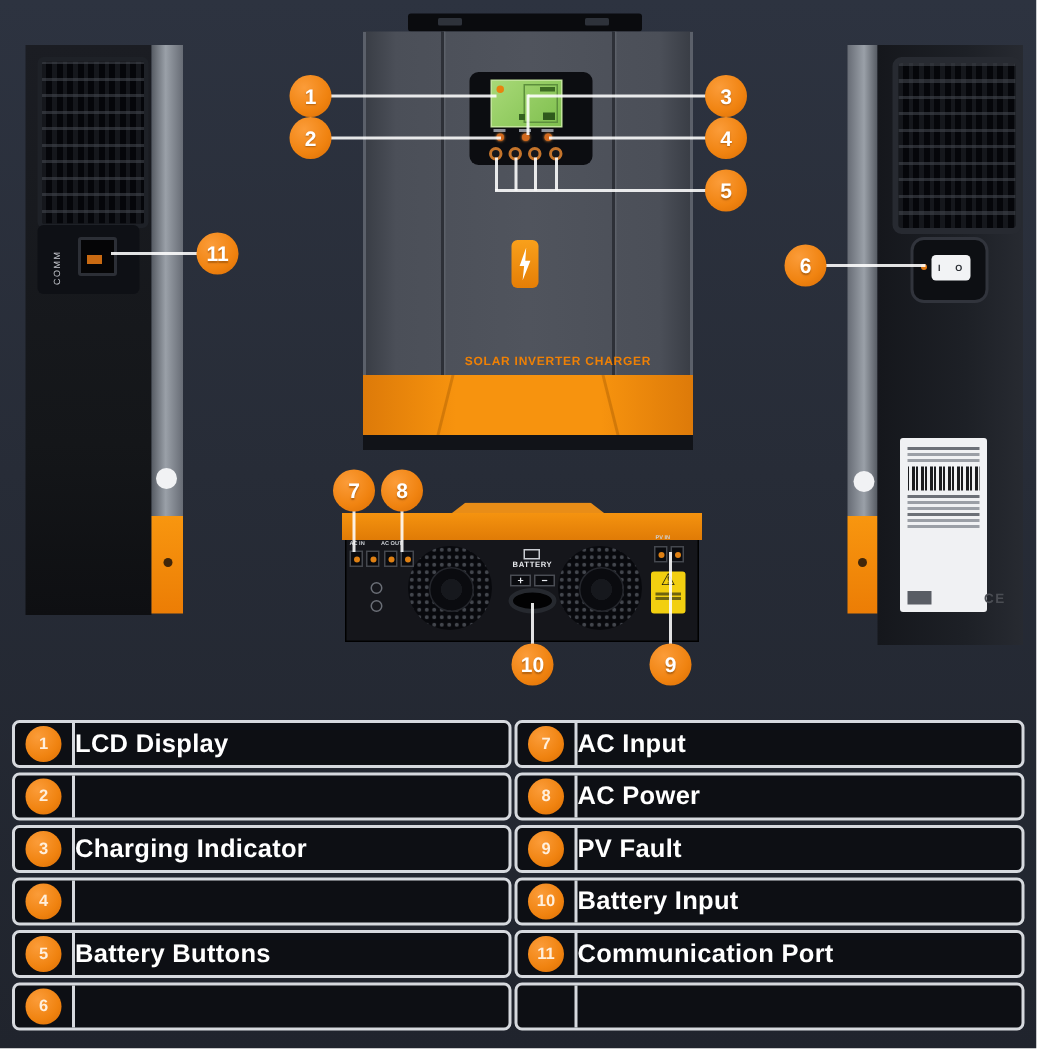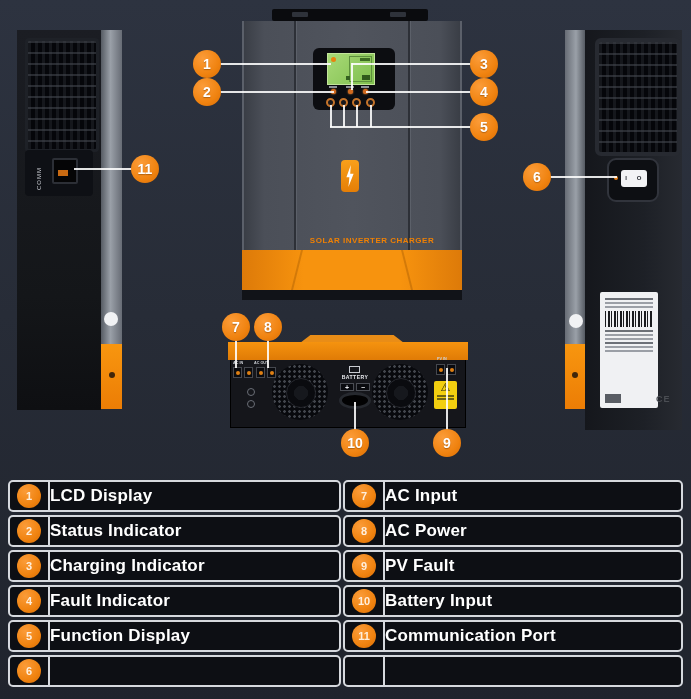--- a/index.html
+++ b/index.html
@@ -257,39 +257,37 @@
     <div class="lrow">
       <div class="lnum">
           <div class="ncirc">1</div>
         </div>
       <div class="llabel">LCD Display</div>
     </div>
     <div class="lrow">
       <div class="lnum">
           <div class="ncirc">2</div>
         </div>
-      <div class="llabel">Status Indicator</div>
     </div>
     <div class="lrow">
       <div class="lnum">
           <div class="ncirc">3</div>
         </div>
       <div class="llabel">Charging Indicator</div>
     </div>
     <div class="lrow">
       <div class="lnum">
           <div class="ncirc">4</div>
         </div>
-      <div class="llabel">Fault Indicator</div>
     </div>
     <div class="lrow">
       <div class="lnum">
           <div class="ncirc">5</div>
         </div>
-      <div class="llabel">Function Display</div>
+      <div class="llabel">Battery Buttons</div>
     </div>
     <div class="lrow">
       <div class="lnum">
           <div class="ncirc">6</div>
         </div>
     </div>
   </div>
 
   <div class="legend-col right">
     <div class="lrow">

